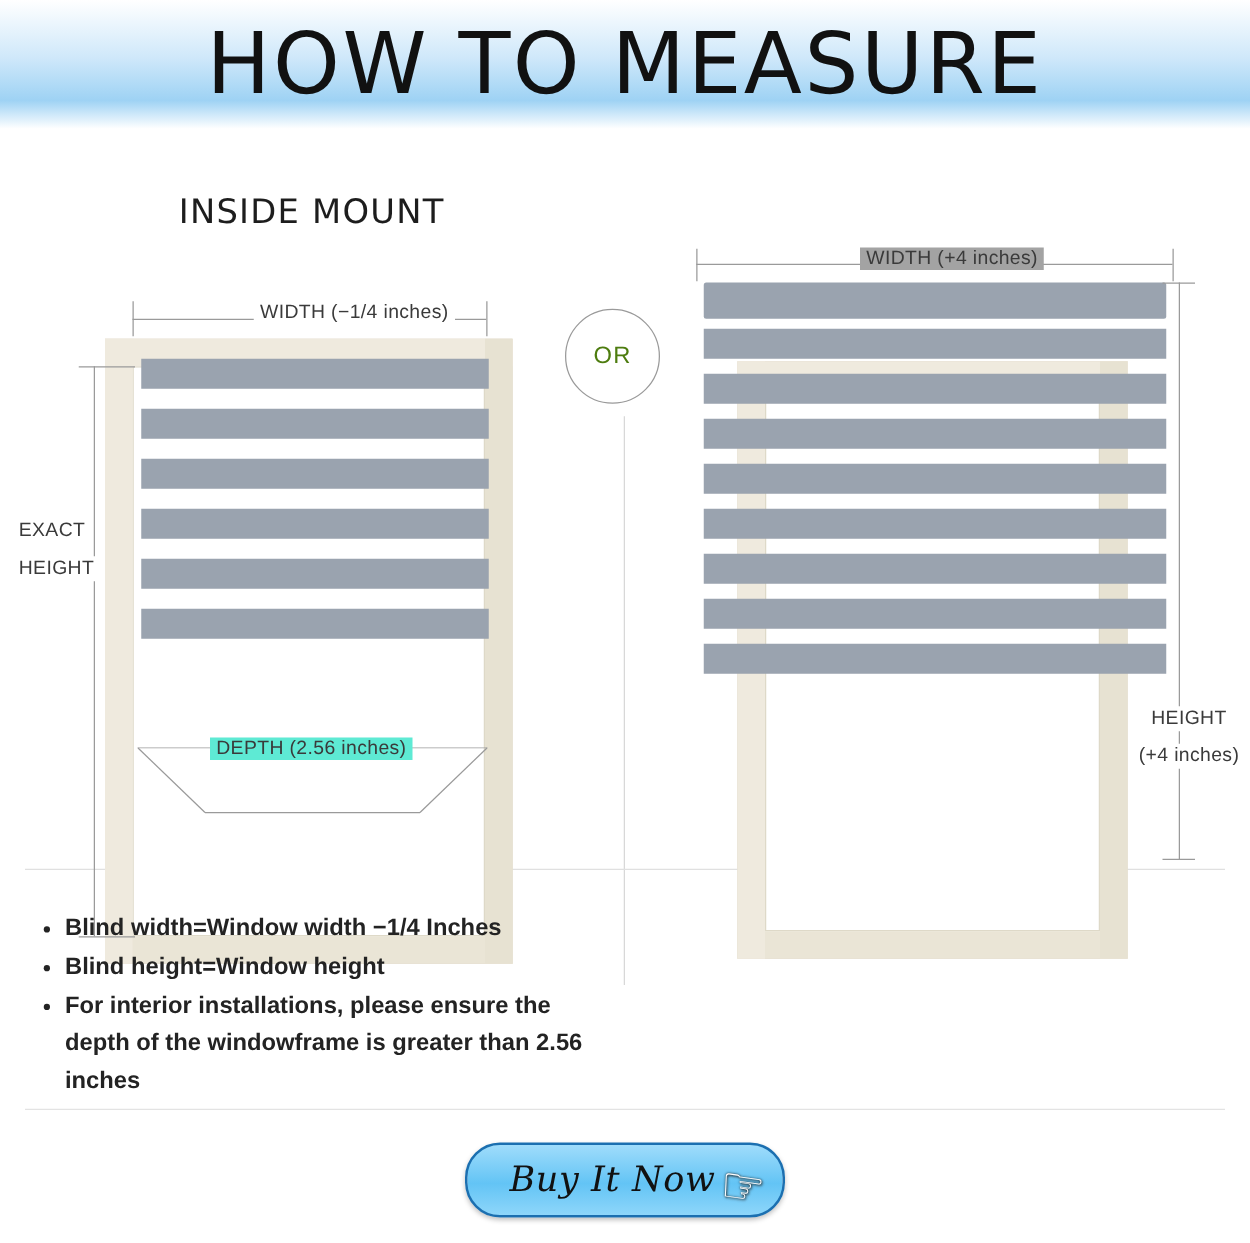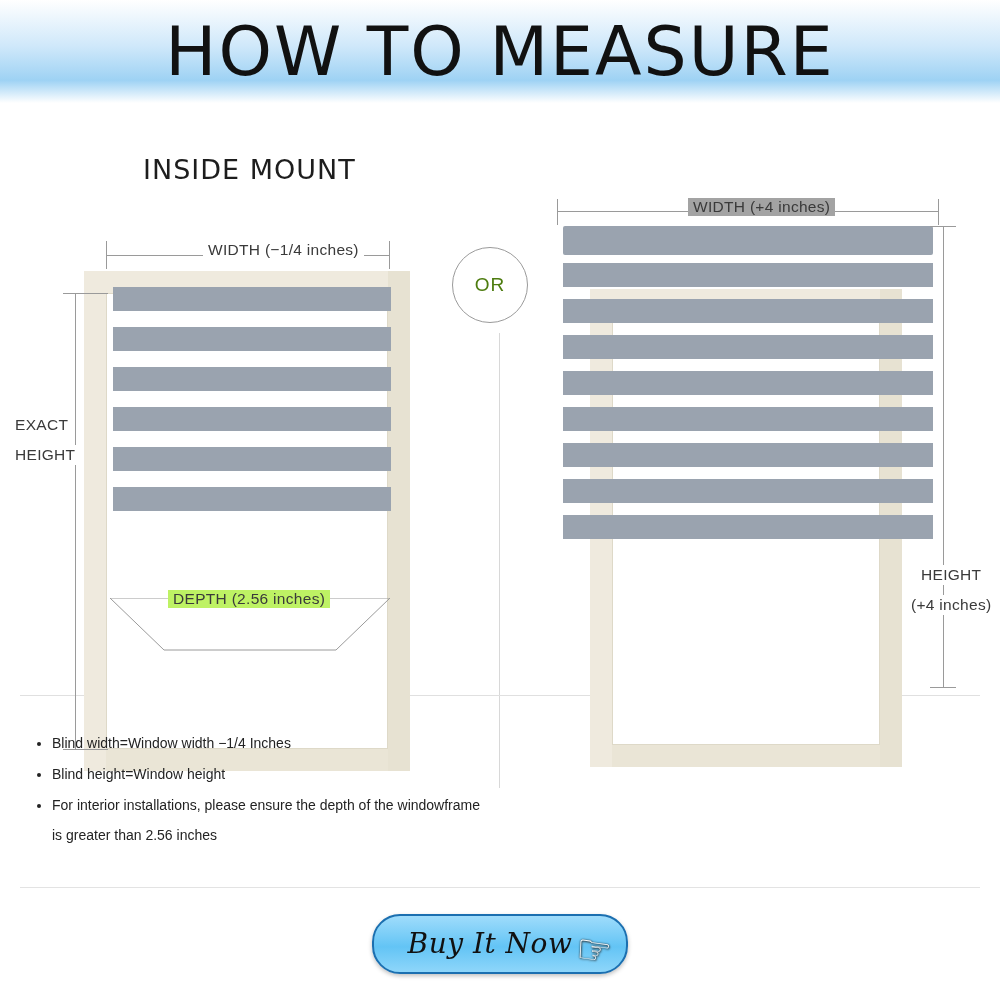--- a/index.html
+++ b/index.html
@@ -120,23 +120,24 @@
   }
 
   .slat {
     position: absolute;
     background: #9aa3af;
   }
 
   
   .bullets {
     position: absolute;
-    font-size: 14px;
+    font-size: 19px;
     line-height: 30px;
     color: #232323;
+    font-weight: bold;
   }
   .bullets li {
     margin-bottom: 1px;
   }
   .bullets ul {
     margin: 0;
     padding-left: 22px;
     list-style: disc;
   }
   #inside-bullets { left: 30px; top: 625px; width: 450px; }
@@ -229,21 +230,21 @@
     <div class="meas-label" style="left:12px; top:342px; background:#fff; padding:1px 3px;">HEIGHT</div>
 
     <div style="position:absolute;left:110px;top:495px;width:280px;height:60px;">
       <svg width="280" height="60" viewBox="0 0 280 60">
         <line x1="0" y1="0" x2="54" y2="52" stroke="#9a9a9a" stroke-width="1"></line>
         <line x1="280" y1="0" x2="226" y2="52" stroke="#9a9a9a" stroke-width="1"></line>
         <line x1="54" y1="52" x2="226" y2="52" stroke="#9a9a9a" stroke-width="1"></line>
         <line x1="0" y1="0" x2="280" y2="0" stroke="#9a9a9a" stroke-width="1"></line>
       </svg>
     </div>
-    <div class="meas-label" style="left:168px; top:487px; background:#bef264; padding:0 5px;">DEPTH  (2.56 inches)</div>
+    <div class="meas-label" style="left:168px; top:487px; background:#5eead4; padding:0 5px;">DEPTH  (2.56 inches)</div>
   </div>
 
   <div>
 
     <div class="dim-line v" style="left:557px; top:96px; height:26px;"></div>
     <div class="dim-line v" style="left:938px; top:96px; height:26px;"></div>
     <div class="dim-line h" style="left:557px; top:108px; width:381px;"></div>
     <div class="meas-label" style="left:668px; top:95px; background:#a3a3a3; padding:0 5px;margin-left:20px;">WIDTH  (+4 inches)</div>
 
     <div class="frame" style="left:590px; top:186px; width:312px; height:478px;"></div>

